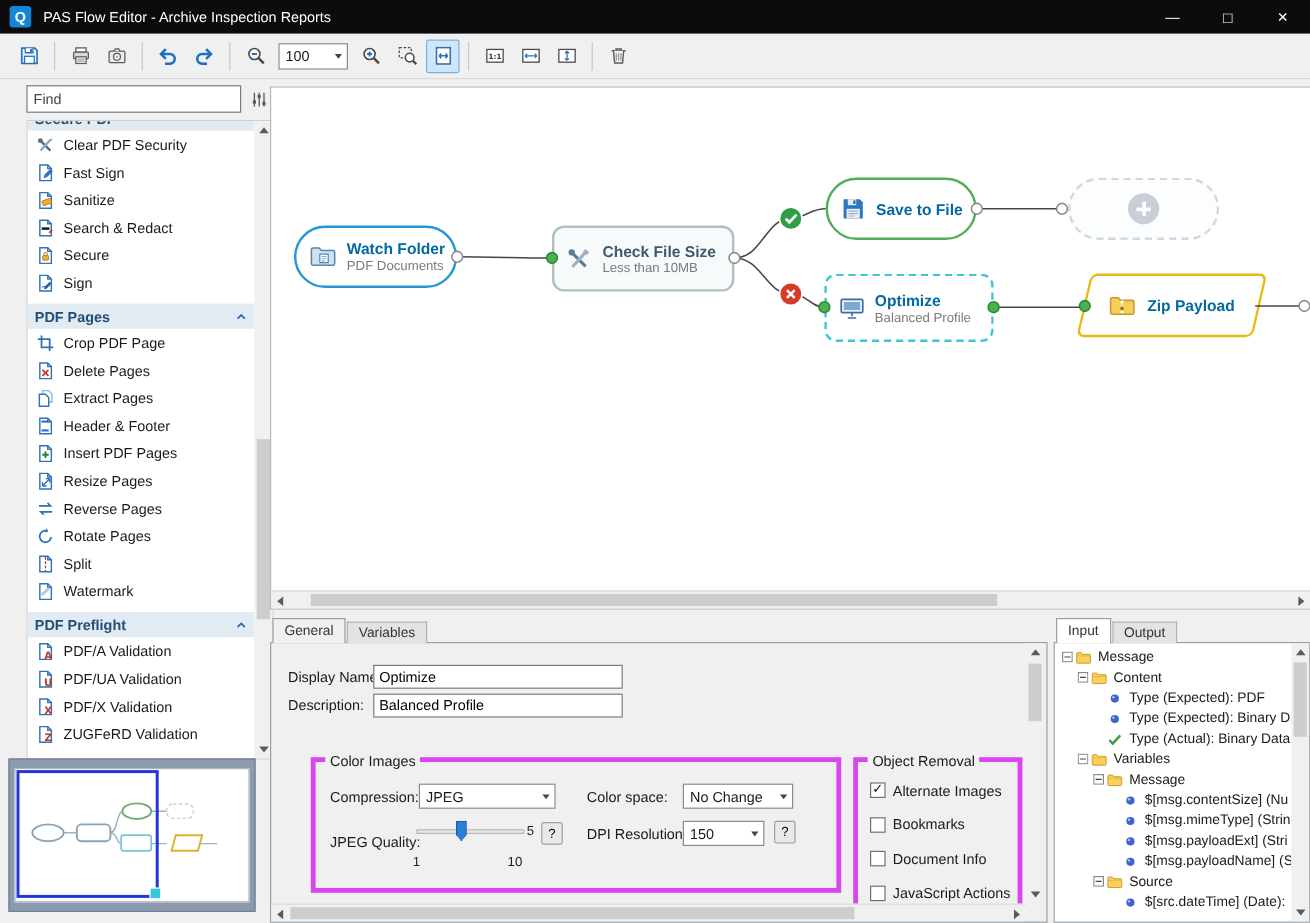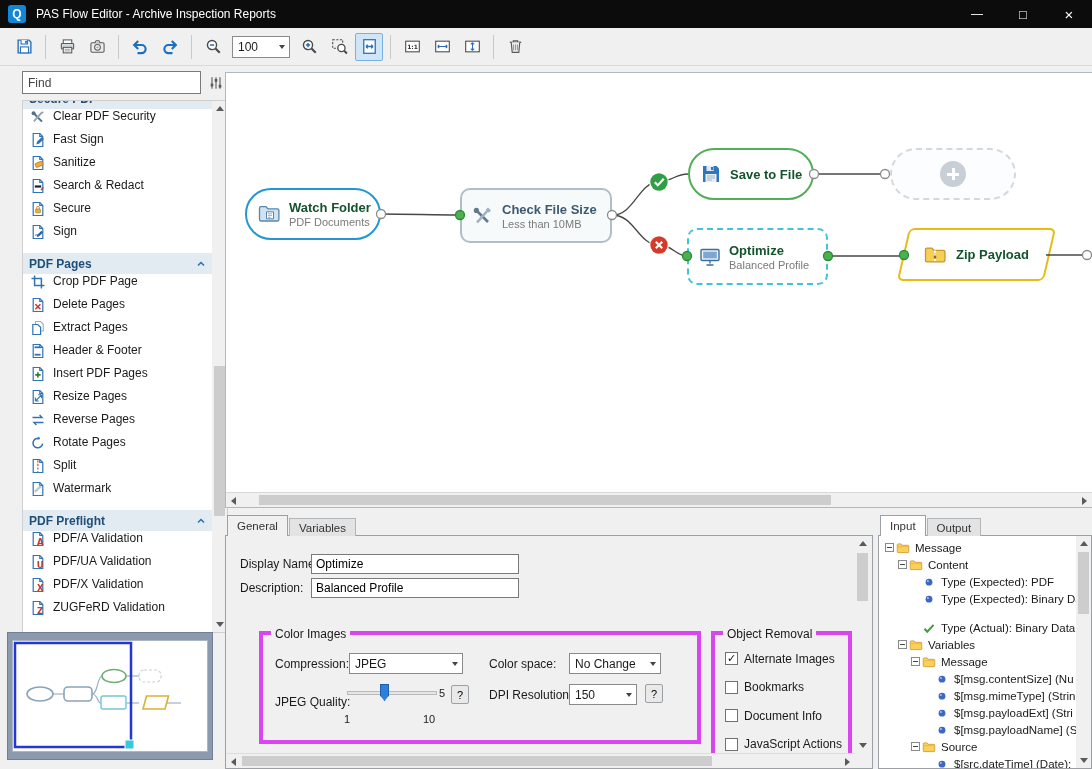--- a/index.html
+++ b/index.html
@@ -24,40 +24,40 @@
 .sidebar{position:absolute;left:0;top:66px;width:225px;height:703px;background:#f0f0f0;padding:5px 0 0 22px}
 .find-row{display:flex;width:206px;gap:3px;height:23px;align-items:center}
 .find-input{flex:1;height:23px;border:1px solid #7a7a7a;background:#fff;padding:0 5px;font:inherit;font-size:12px;min-width:0}
 .find-input::placeholder{color:#444}
 .filter-btn{width:24px;height:23px;display:flex;align-items:center;justify-content:center}
 .palette{position:relative;width:206px;height:533px;margin-top:6px;background:#fff;border:1px solid #cfcfcf;overflow:hidden}
 .pal-content{position:absolute;left:0;top:0;right:15px;bottom:0;overflow:hidden}
 .pal-header{height:21px;background:#e2eaf2;color:#1f4e79;font-weight:bold;display:flex;align-items:center;padding:0 6px;font-size:12px;margin-top:6px}
 .pal-header.clipped{margin-top:-13px}
 .pal-header .chev{margin-left:auto;display:flex}
-.pal-item{height:23px;display:flex;align-items:flex-start;padding-left:7px;gap:7px;white-space:nowrap}
+.pal-item{height:23px;display:flex;align-items:center;padding-left:7px;gap:7px;white-space:nowrap}
 .icon16{width:16px;height:16px;flex:none;display:flex;align-items:center;justify-content:center}
 
 .minimap{position:absolute;left:7px;bottom:9px;width:206px;height:128px;background:#8c9aae;border:1px solid #70809a;display:flex;align-items:center;justify-content:center}
 .minimap-inner{width:196px;height:112px;background:#fff;border:1px solid #aab6c2}
 
 .sb{position:absolute;background:#f0f0f0}
 .sb-btn{position:absolute;width:15px;height:15px;display:flex;align-items:center;justify-content:center}
 .sb-thumb{position:absolute;background:#cdcdcd}
 .tri{width:0;height:0}
 .tri.up{border-left:4px solid transparent;border-right:4px solid transparent;border-bottom:5px solid #5a5a5a}
 .tri.down{border-left:4px solid transparent;border-right:4px solid transparent;border-top:5px solid #5a5a5a}
 .tri.left{border-top:4px solid transparent;border-bottom:4px solid transparent;border-right:5px solid #5a5a5a}
 .tri.right{border-top:4px solid transparent;border-bottom:4px solid transparent;border-left:5px solid #5a5a5a}
 
 .canvas{position:absolute;left:225px;top:72px;width:867px;height:436px;background:#fff;border:1px solid #adb9c4;border-right:none}
 .canvas-inner{position:absolute;left:0;top:0;right:0;bottom:15px;overflow:hidden}
 .edges-svg{position:absolute;left:0;top:0;z-index:2;pointer-events:none}
 .node{position:absolute;z-index:1;background:#fff;display:flex;align-items:center;padding-left:10px;gap:8px;white-space:nowrap}
-.ntitle{font-size:13px;font-weight:bold;color:#14532d}
+.ntitle{font-size:13px;font-weight:bold;color:#0369a1}
 .nsub{font-size:11px;color:#7a7a7a;margin-top:1px}
 .node-watch{border:2px solid #2496d2;border-radius:26px}
 .node-check{border:2px solid #aebfc6;border-radius:10px;background:#f6fafb}
 .node-check .ntitle{color:#3d5a70}
 .node-save{border:2px solid #53ae58;border-radius:26px}
 .node-opt{border:2px dashed #41c5d6;border-radius:10px}
 .node-placeholder{border:2px dashed #d3d8dd;border-radius:26px;background:#fcfdfe;justify-content:center;padding-left:0}
 .plus-circle{position:relative;width:26px;height:26px;border-radius:50%;background:#c9cfd6}
 .plus-circle::before{content:"";position:absolute;left:7px;top:11.5px;width:12px;height:3px;background:#fff}
 .plus-circle::after{content:"";position:absolute;left:11.5px;top:7px;width:3px;height:12px;background:#fff}
@@ -735,21 +735,21 @@
           <span class="tree-ico">
             <span class="icon16">
               <svg width="14" height="14" viewBox="0 0 16 16">
                 <circle cx="8" cy="8.2" r="3.9" fill="#3d66c9"></circle>
                 <circle cx="6.7" cy="6.9" r="1.2" fill="#aebfed"></circle>
               </svg>
             </span>
           </span>
           <span>Type (Expected): Binary Da</span>
         </div>
-        <div class="tree-row" style="padding-left: 29px; margin-top: 12px;">
+        <div class="tree-row" style="padding-left: 29px;">
           <span class="tree-exp"></span>
           <span class="tree-ico">
             <span class="icon16">
               <svg width="14" height="14" viewBox="0 0 16 16">
                 <path d="M2.8 8.8l3.2 3.4L13.2 4.4" fill="none" stroke="#3f9d3f" stroke-width="2.3"></path>
               </svg>
             </span>
           </span>
           <span>Type (Actual): Binary Data</span>
         </div>

